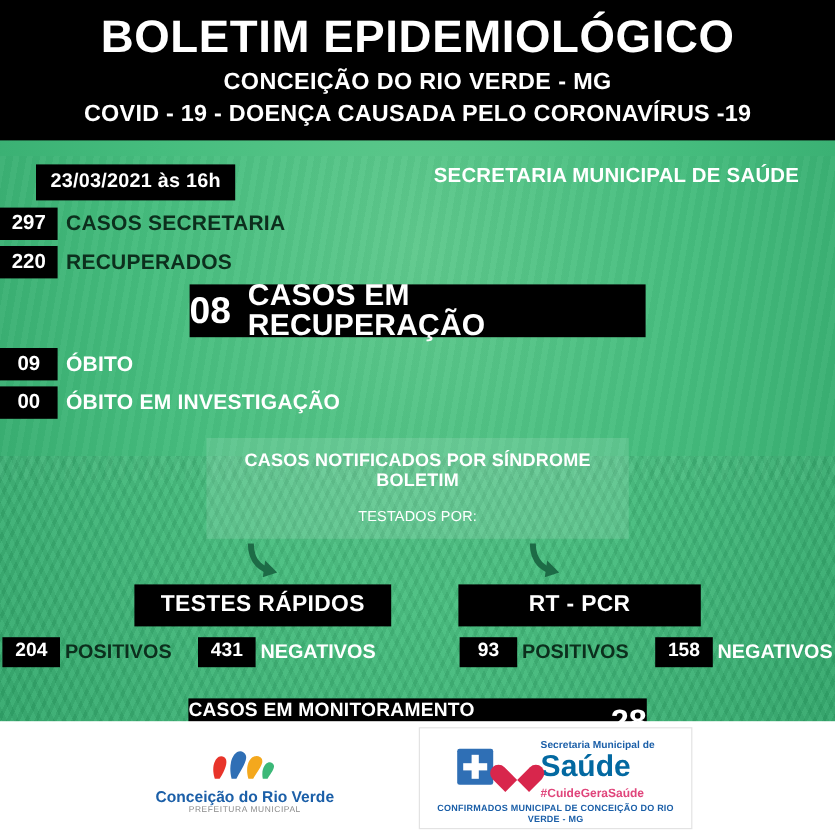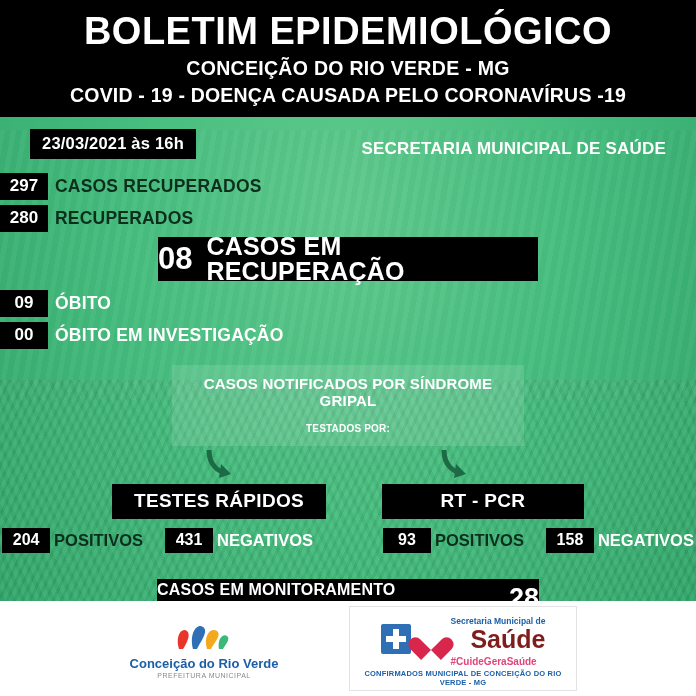--- a/index.html
+++ b/index.html
@@ -70,23 +70,23 @@
     font-size: 19.5px;
     font-weight: bold;
     letter-spacing: .2px;
   }
 
   
   .meta-row {
     position: relative;
     z-index: 3;
     display: flex;
-    align-items: flex-end;
+    align-items: flex-start;
     justify-content: space-between;
-    padding: 8px 24px 0 30px;
+    padding: 20px 24px 0 30px;
     height: 42px;
     box-sizing: border-box;
   }
   .date-chip {
     background: #000;
     color: #fff;
     font-size: 16.5px;
     font-weight: bold;
     padding: 5px 12px 6px;
     letter-spacing: .2px;
@@ -174,22 +174,22 @@
     padding: 10px 6px 12px;
   }
   .notified-line1 {
     color: #fff;
     font-weight: bold;
     font-size: 15px;
     letter-spacing: .2px;
   }
   .notified-line2 {
     color: #fff;
-    font-weight: bold;
-    font-size: 10px;
+    font-weight: normal;
+    font-size: 12px;
     margin-top: 14px;
     letter-spacing: .2px;
   }
 
   
   .arrows {
     position: relative;
     z-index: 3;
     height: 34px;
     margin-top: 2px;
@@ -322,25 +322,24 @@
   .health-words {
     text-align: left;
     line-height: 1;
   }
   .health-sm {
     color: #1b5fa8;
     font-size: 8.5px;
     font-weight: bold;
   }
   .health-big {
-    color: #7f1d1d;
+    color: #0369a1;
     font-size: 25px;
     font-weight: bold;
     line-height: 1;
-    text-align: right;
   }
   .health-slogan {
     color: #e0457b;
     font-size: 10px;
     font-weight: bold;
     margin-top: 5px;
   }
   .health-foot {
     color: #1b5fa8;
     font-size: 7.5px;
@@ -392,46 +391,46 @@
 
   <div class="meta-row">
     <span class="date-chip">23/03/2021 às 16h</span>
     <span class="secretaria">SECRETARIA MUNICIPAL DE SAÚDE</span>
   </div>
 
   <div class="stats">
 
     <div class="stat-row">
       <span class="chip chip-sm">297</span>
-      <span class="label-dark">CASOS RECUPERADOS</span>
+      <span class="label-dark">CASOS SECRETARIA</span>
     </div>
 
     <div class="stat-row">
-      <span class="chip chip-sm">280</span>
+      <span class="chip chip-sm">220</span>
       <span class="label-dark">RECUPERADOS</span>
     </div>
 
     <div class="recover-banner">
       <span class="recover-num">08</span>
       <span class="recover-text">CASOS EM RECUPERAÇÃO</span>
     </div>
 
     <div class="stat-row">
       <span class="chip chip-sm">09</span>
       <span class="label-white">ÓBITO</span>
     </div>
 
     <div class="stat-row">
       <span class="chip chip-sm">00</span>
       <span class="label-white">ÓBITO EM INVESTIGAÇÃO</span>
     </div>
   </div>
 
   <div class="notified-box">
-    <div class="notified-line1">CASOS NOTIFICADOS POR SÍNDROME GRIPAL</div>
+    <div class="notified-line1">CASOS NOTIFICADOS POR SÍNDROME BOLETIM</div>
     <div class="notified-line2">TESTADOS POR:</div>
   </div>
 
   <div class="arrows">
     <span class="arrow left">
       <svg width="34" height="32" viewBox="0 0 34 32">
         <path d="M4 2 C4 18, 14 24, 22 25" stroke="#1d6b46" stroke-width="5" fill="none"></path>
         <path d="M16 16 L26 26 L14 30 Z" fill="#1d6b46"></path>
       </svg>
     </span>

